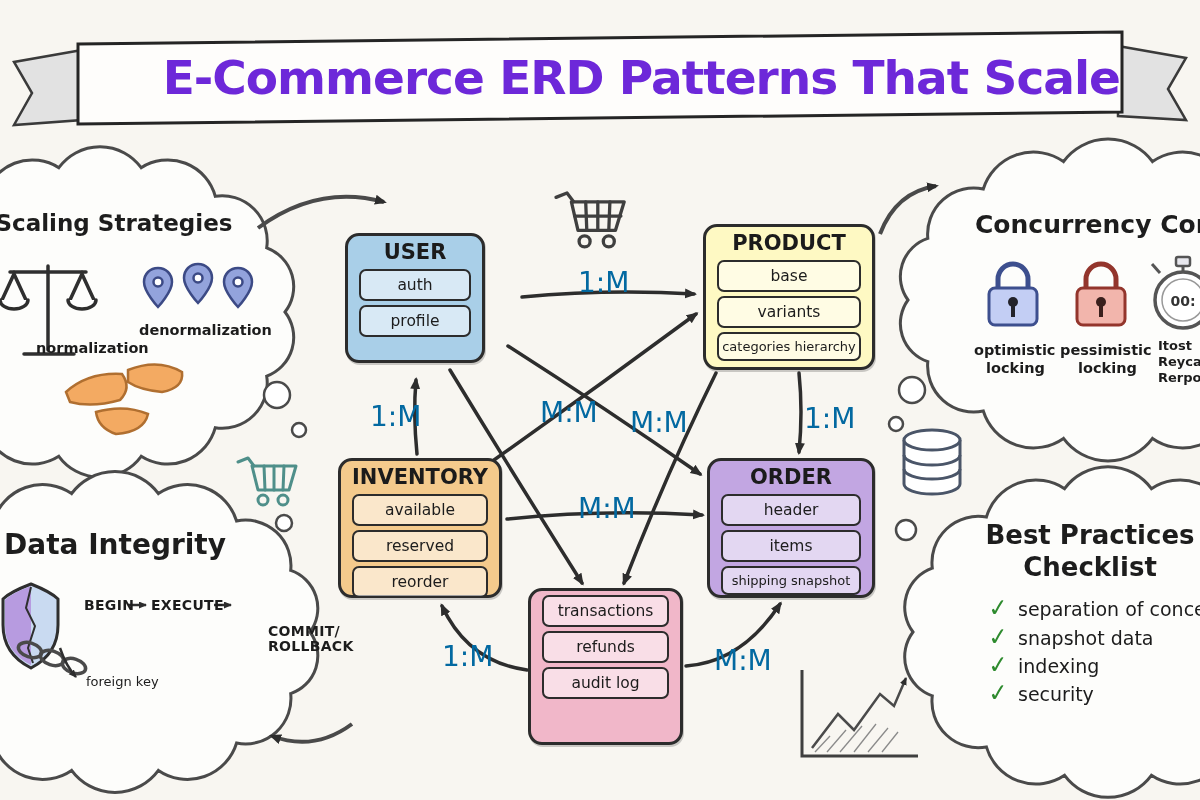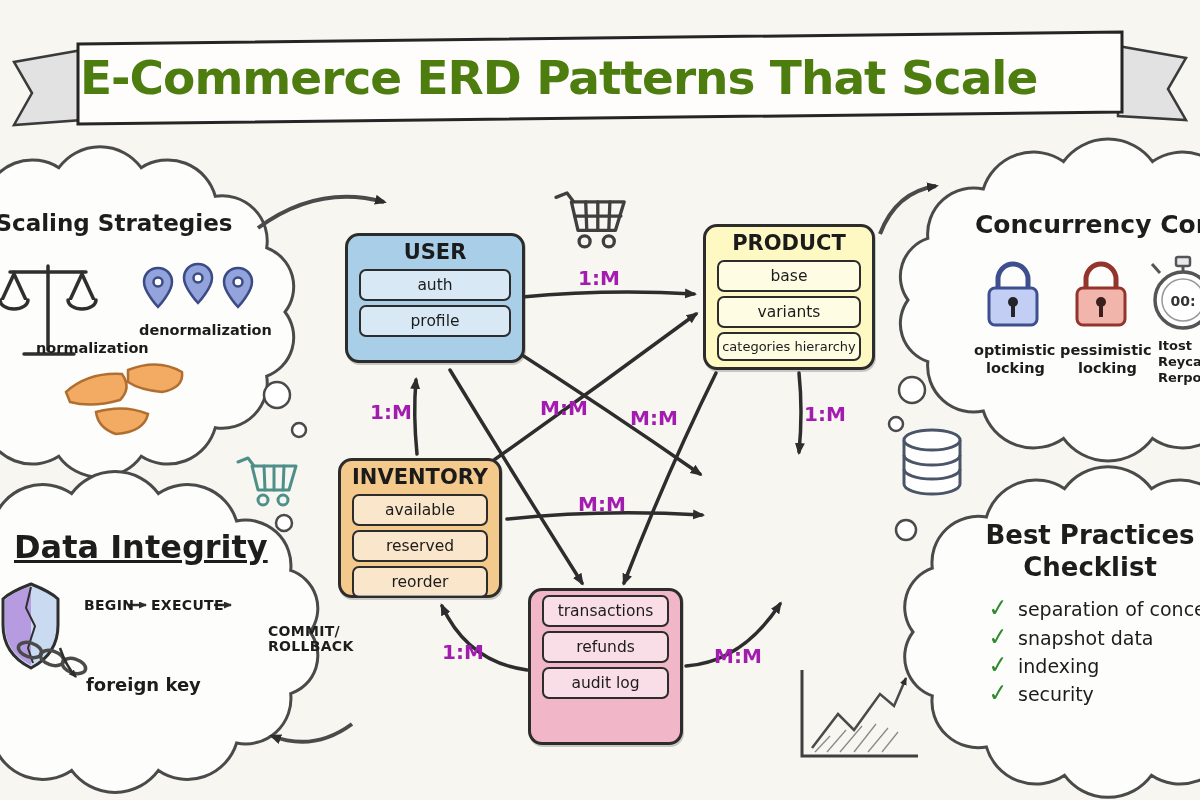--- a/index.html
+++ b/index.html
@@ -1,25 +1,25 @@
 <!DOCTYPE html>
 <html><head>
 <meta charset="utf-8">
 <style>
   html,body{margin:0;padding:0;background:#e9e7e2;}
   .stage{position:relative;width:1200px;height:800px;overflow:hidden;background:#f8f6f1;font-family:"DejaVu Sans",sans-serif;color:#1c1c1c;}
   svg#scene{position:absolute;left:0;top:0;z-index:1;}
   .abs{position:absolute;z-index:3;}
-  .banner-title{left:80px;top:50px;width:1040px;text-align:left;font-size:47px;font-weight:bold;letter-spacing:-1px;color:#4d7c0f;z-index:4;}
+  .banner-title{left:80px;top:50px;width:1040px;text-align:right;font-size:47px;font-weight:bold;letter-spacing:-1px;color:#6d28d9;z-index:4;}
   .cloud-title{font-weight:bold;color:#1d1d1d;}
   .entity{position:absolute;z-index:2;border:3px solid #2c2c2c;border-radius:14px;box-sizing:border-box;box-shadow:1px 2px 0 rgba(60,60,60,.25);}
   .ent-title{text-align:center;font-weight:bold;font-size:21px;padding:4px 0 1px;color:#1b1b1b;}
   .ent-row{background:rgba(255,255,255,.55);border:2px solid #2c2c2c;border-radius:7px;margin:4px 11px;text-align:center;font-size:15.5px;padding:5px 2px;white-space:nowrap;overflow:hidden;}
   .ent-row.small{font-size:13px;}
-  .rel{position:absolute;z-index:3;font-weight:bold;font-size:20px;color:#a21caf;}
+  .rel{position:absolute;z-index:3;font-weight:normal;font-size:28px;color:#0369a1;}
   .small-lbl{font-weight:bold;font-size:14.5px;}
   .tiny-lbl{font-weight:bold;font-size:13px;}
   .flow-lbl{font-weight:bold;font-size:14px;letter-spacing:.3px;}
   .check-item{position:absolute;z-index:3;font-size:19px;white-space:nowrap;}
   .check-glyph{position:absolute;z-index:3;font-size:24px;font-weight:bold;transform:rotate(-6deg);}
   .nowrap{white-space:nowrap;}
 </style>
 </head>
 <body>
 
@@ -183,28 +183,28 @@
       <path d="M 686 666 Q 742 662 780 604" marker-end="url(#arr)"></path>
     </g>
   </svg>
 
   <div class="abs banner-title">E-Commerce ERD Patterns That Scale</div>
 
   <div class="abs cloud-title nowrap" style="left:-12px;top:210px;width:252px;text-align:center;font-size:23px;">Scaling Strategies</div>
   <div class="abs small-lbl" style="left:36px;top:322px;margin-top:18px;">normalization</div>
   <div class="abs small-lbl" style="left:139px;top:322px;">denormalization</div>
 
-  <div class="abs cloud-title nowrap" style="left:14px;top:528px;font-size:32px;text-decoration:underline;">Data Integrity</div>
+  <div class="abs cloud-title nowrap" style="left:4px;top:528px;font-size:28px;">Data Integrity</div>
   <div class="abs flow-lbl" style="left:84px;top:597px;">BEGIN</div>
   <div class="abs flow-lbl" style="left:151px;top:597px;">EXECUTE</div>
   <div class="abs flow-lbl" style="left:236px;top:624px;line-height:15px;margin-left:32px;">
     <span>COMMIT/</span><br>
     <span>ROLLBACK</span>
   </div>
-  <div class="abs" style="left:86px;top:674px;font-weight:bold;font-size:18px;">foreign key</div>
+  <div class="abs" style="left:86px;top:674px;font-weight:normal;font-size:13px;">foreign key</div>
 
   <div class="abs cloud-title nowrap" style="left:975px;top:210px;font-size:25px;">Concurrency Control</div>
   <div class="abs small-lbl" style="left:974px;top:342px;">optimistic</div>
   <div class="abs small-lbl" style="left:986px;top:360px;">locking</div>
   <div class="abs small-lbl" style="left:1060px;top:342px;">pessimistic</div>
   <div class="abs small-lbl" style="left:1078px;top:360px;">locking</div>
   <div class="abs tiny-lbl" style="left:1158px;top:338px;">Itost</div>
   <div class="abs tiny-lbl" style="left:1158px;top:354px;">Reyca</div>
   <div class="abs tiny-lbl" style="left:1158px;top:370px;">Rerpo</div>
 
@@ -213,40 +213,46 @@
 
   <span class="check-glyph" style="left: 988px; top: 594px; color: rgb(46, 139, 46);">✓</span>
   <div class="check-item" style="left:1018px;top:598px;">separation of concerns</div>
   <span class="check-glyph" style="left: 988px; top: 623px; color: rgb(46, 139, 46);">✓</span>
   <div class="check-item" style="left:1018px;top:627px;">snapshot data</div>
   <span class="check-glyph" style="left: 988px; top: 651px; color: rgb(46, 139, 46);">✓</span>
   <div class="check-item" style="left:1018px;top:655px;">indexing</div>
   <span class="check-glyph" style="left: 988px; top: 679px; color: rgb(46, 139, 46);">✓</span>
   <div class="check-item" style="left:1018px;top:683px;">security</div>
 
-  <div class="entity" style="left: 345px; top: 233px; width: 180px; height: 130px; background: rgb(169, 207, 232);">
+  <div class="entity" style="left: 345px; top: 233px; width: 140px; height: 130px; background: rgb(169, 207, 232);">
     <div class="ent-title">USER</div>
     <div class="ent-row">auth</div>
     <div class="ent-row">profile</div>
   </div>
 
   <div class="entity" style="left: 703px; top: 224px; width: 172px; height: 146px; background: #fef9c3;">
     <div class="ent-title">PRODUCT</div>
     <div class="ent-row">base</div>
     <div class="ent-row">variants</div>
     <div class="ent-row small">categories hierarchy</div>
   </div>
 
   <div class="entity" style="left: 338px; top: 458px; width: 164px; height: 140px; background: rgb(244, 202, 140);">
     <div class="ent-title">INVENTORY</div>
     <div class="ent-row">available</div>
     <div class="ent-row">reserved</div>
     <div class="ent-row">reorder</div>
   </div>
 
+  <div class="entity" style="left: 707px; top: 458px; width: 168px; height: 140px; background: rgb(194, 166, 226);">
+    <div class="ent-title">ORDER</div>
+    <div class="ent-row">header</div>
+    <div class="ent-row">items</div>
+    <div class="ent-row small">shipping snapshot</div>
+  </div>
 
   <div class="entity" style="left: 528px; top: 588px; width: 155px; height: 157px; background: rgb(241, 183, 201);">
     <div class="ent-row">transactions</div>
     <div class="ent-row">refunds</div>
     <div class="ent-row">audit log</div>
   </div>
 
   <div class="rel" style="left:578px;top:266px;">1:M</div>
   <div class="rel" style="left:370px;top:400px;">1:M</div>
   <div class="rel" style="left:540px;top:396px;">M:M</div>

